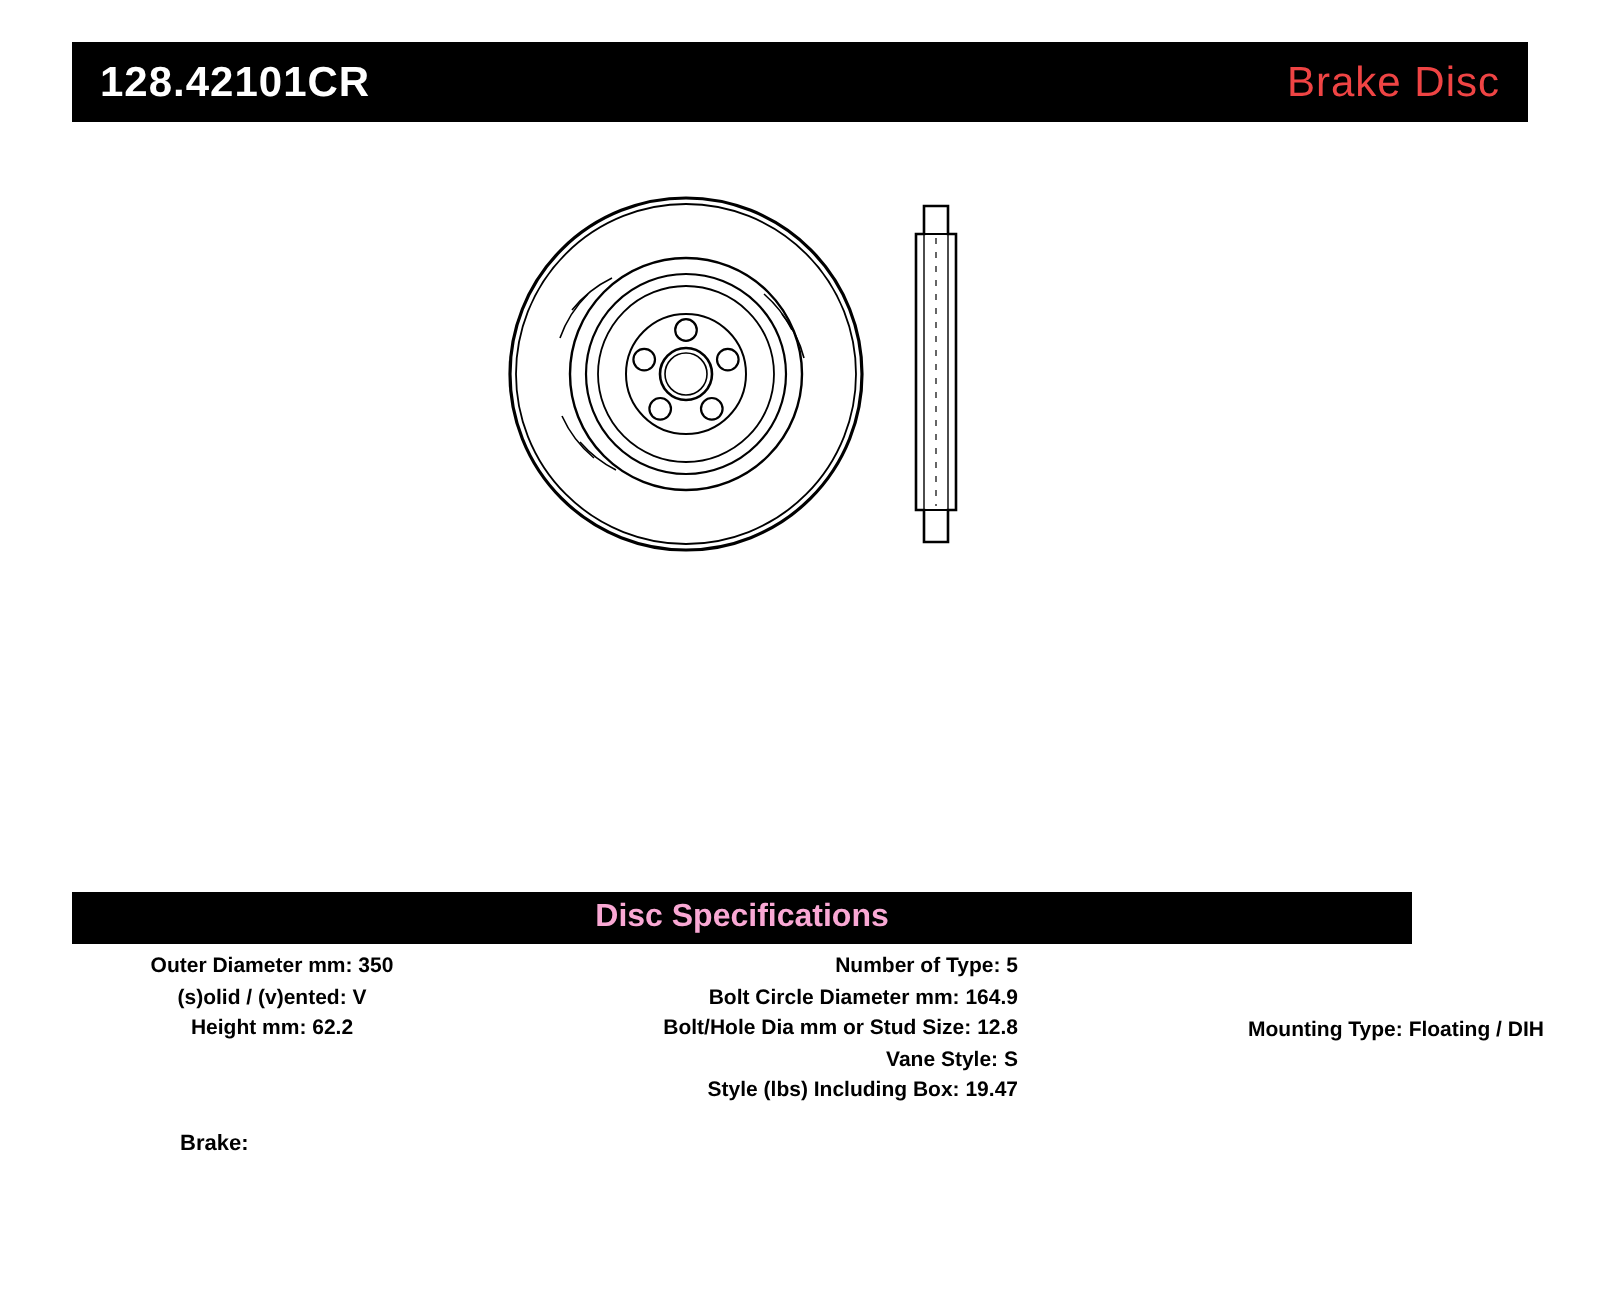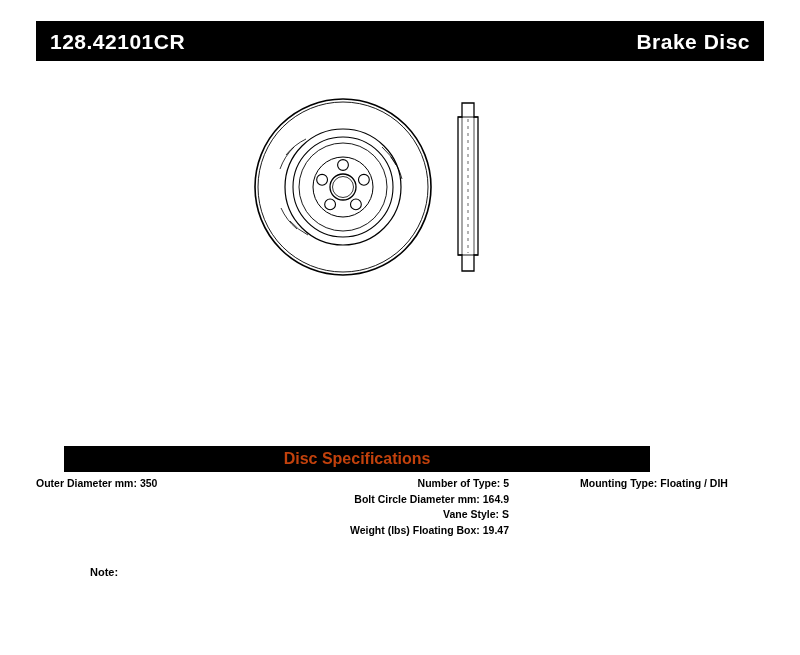--- a/index.html
+++ b/index.html
@@ -38,85 +38,85 @@
     padding: 0 14px;
   }
   .header .part-number {
     color: #ffffff;
     font-size: 21px;
     font-weight: bold;
     letter-spacing: 0.5px;
     line-height: 1;
   }
   .header .doc-title {
-    color: #ffffff;
+    color: #ef4444;
     font-size: 21px;
-    font-weight: bold;
+    font-weight: normal;
     letter-spacing: 0.5px;
     line-height: 1;
   }
 
   
   .drawing {
     position: absolute;
     left: 250px;
     top: 95px;
     width: 300px;
     height: 195px;
   }
 
   
   .spec-title-bar {
     position: absolute;
     left: 36px;
     top: 446px;
-    width: 586px;
+    width: 670px;
     height: 26px;
     background: #000000;
-    color: #c2410c;
+    color: #f9a8d4;
     font-size: 16px;
     font-weight: bold;
     display: flex;
     align-items: center;
     justify-content: center;
     box-sizing: border-box;
-    margin-left: 28px;
   }
 
   .spec-cols {
     position: absolute;
     left: 36px;
     top: 476px;
     width: 728px;
     height: 110px;
   }
 
   .col {
     position: absolute;
     top: 0;
     font-size: 10.5px;
     font-weight: bold;
     line-height: 15.5px;
   }
   .col-left {
     left: 0;
     width: 200px;
-    text-align: left;
+    text-align: center;
   }
   .col-mid {
     left: 205px;
     width: 268px;
     text-align: right;
   }
   .col-right {
-    left: 478px;
+    left: 504px;
     width: 250px;
-    text-align: left;
+    text-align: center;
     padding-left: 66px;
     box-sizing: border-box;
+    margin-top: 32px;
   }
   .col .val {
     font-weight: bold;
   }
 
   .note {
     position: absolute;
     left: 90px;
     top: 566px;
     font-size: 11px;
@@ -183,48 +183,60 @@
 
   <div class="spec-title-bar">Disc Specifications</div>
 
   <div class="spec-cols">
 
     <div class="col col-left">
       <div>
         <span>Outer Diameter mm: </span>
         <span class="val">350</span>
       </div>
+      <div>
+        <span>(s)olid / (v)ented: </span>
+        <span class="val">V</span>
+      </div>
+      <div>
+        <span>Height mm: </span>
+        <span class="val">62.2</span>
+      </div>
     </div>
 
     <div class="col col-mid">
       <div>
         <span>Number of Type: </span>
         <span class="val">5</span>
       </div>
       <div>
         <span>Bolt Circle Diameter mm: </span>
         <span class="val">164.9</span>
       </div>
       <div>
+        <span>Bolt/Hole Dia mm or Stud Size: </span>
+        <span class="val">12.8</span>
+      </div>
+      <div>
         <span>Vane Style: </span>
         <span class="val">S</span>
       </div>
       <div>
-        <span>Weight (lbs) Floating Box: </span>
+        <span>Style (lbs) Including Box: </span>
         <span class="val">19.47</span>
       </div>
     </div>
 
     <div class="col col-right">
       <div>
         <span>Mounting Type: </span>
         <span class="val">Floating / DIH</span>
       </div>
     </div>
 
   </div>
 
   <div class="note">
-    <span>Note:</span>
+    <span>Brake:</span>
     <span></span>
   </div>
 
 </div>
 
 </body></html>

